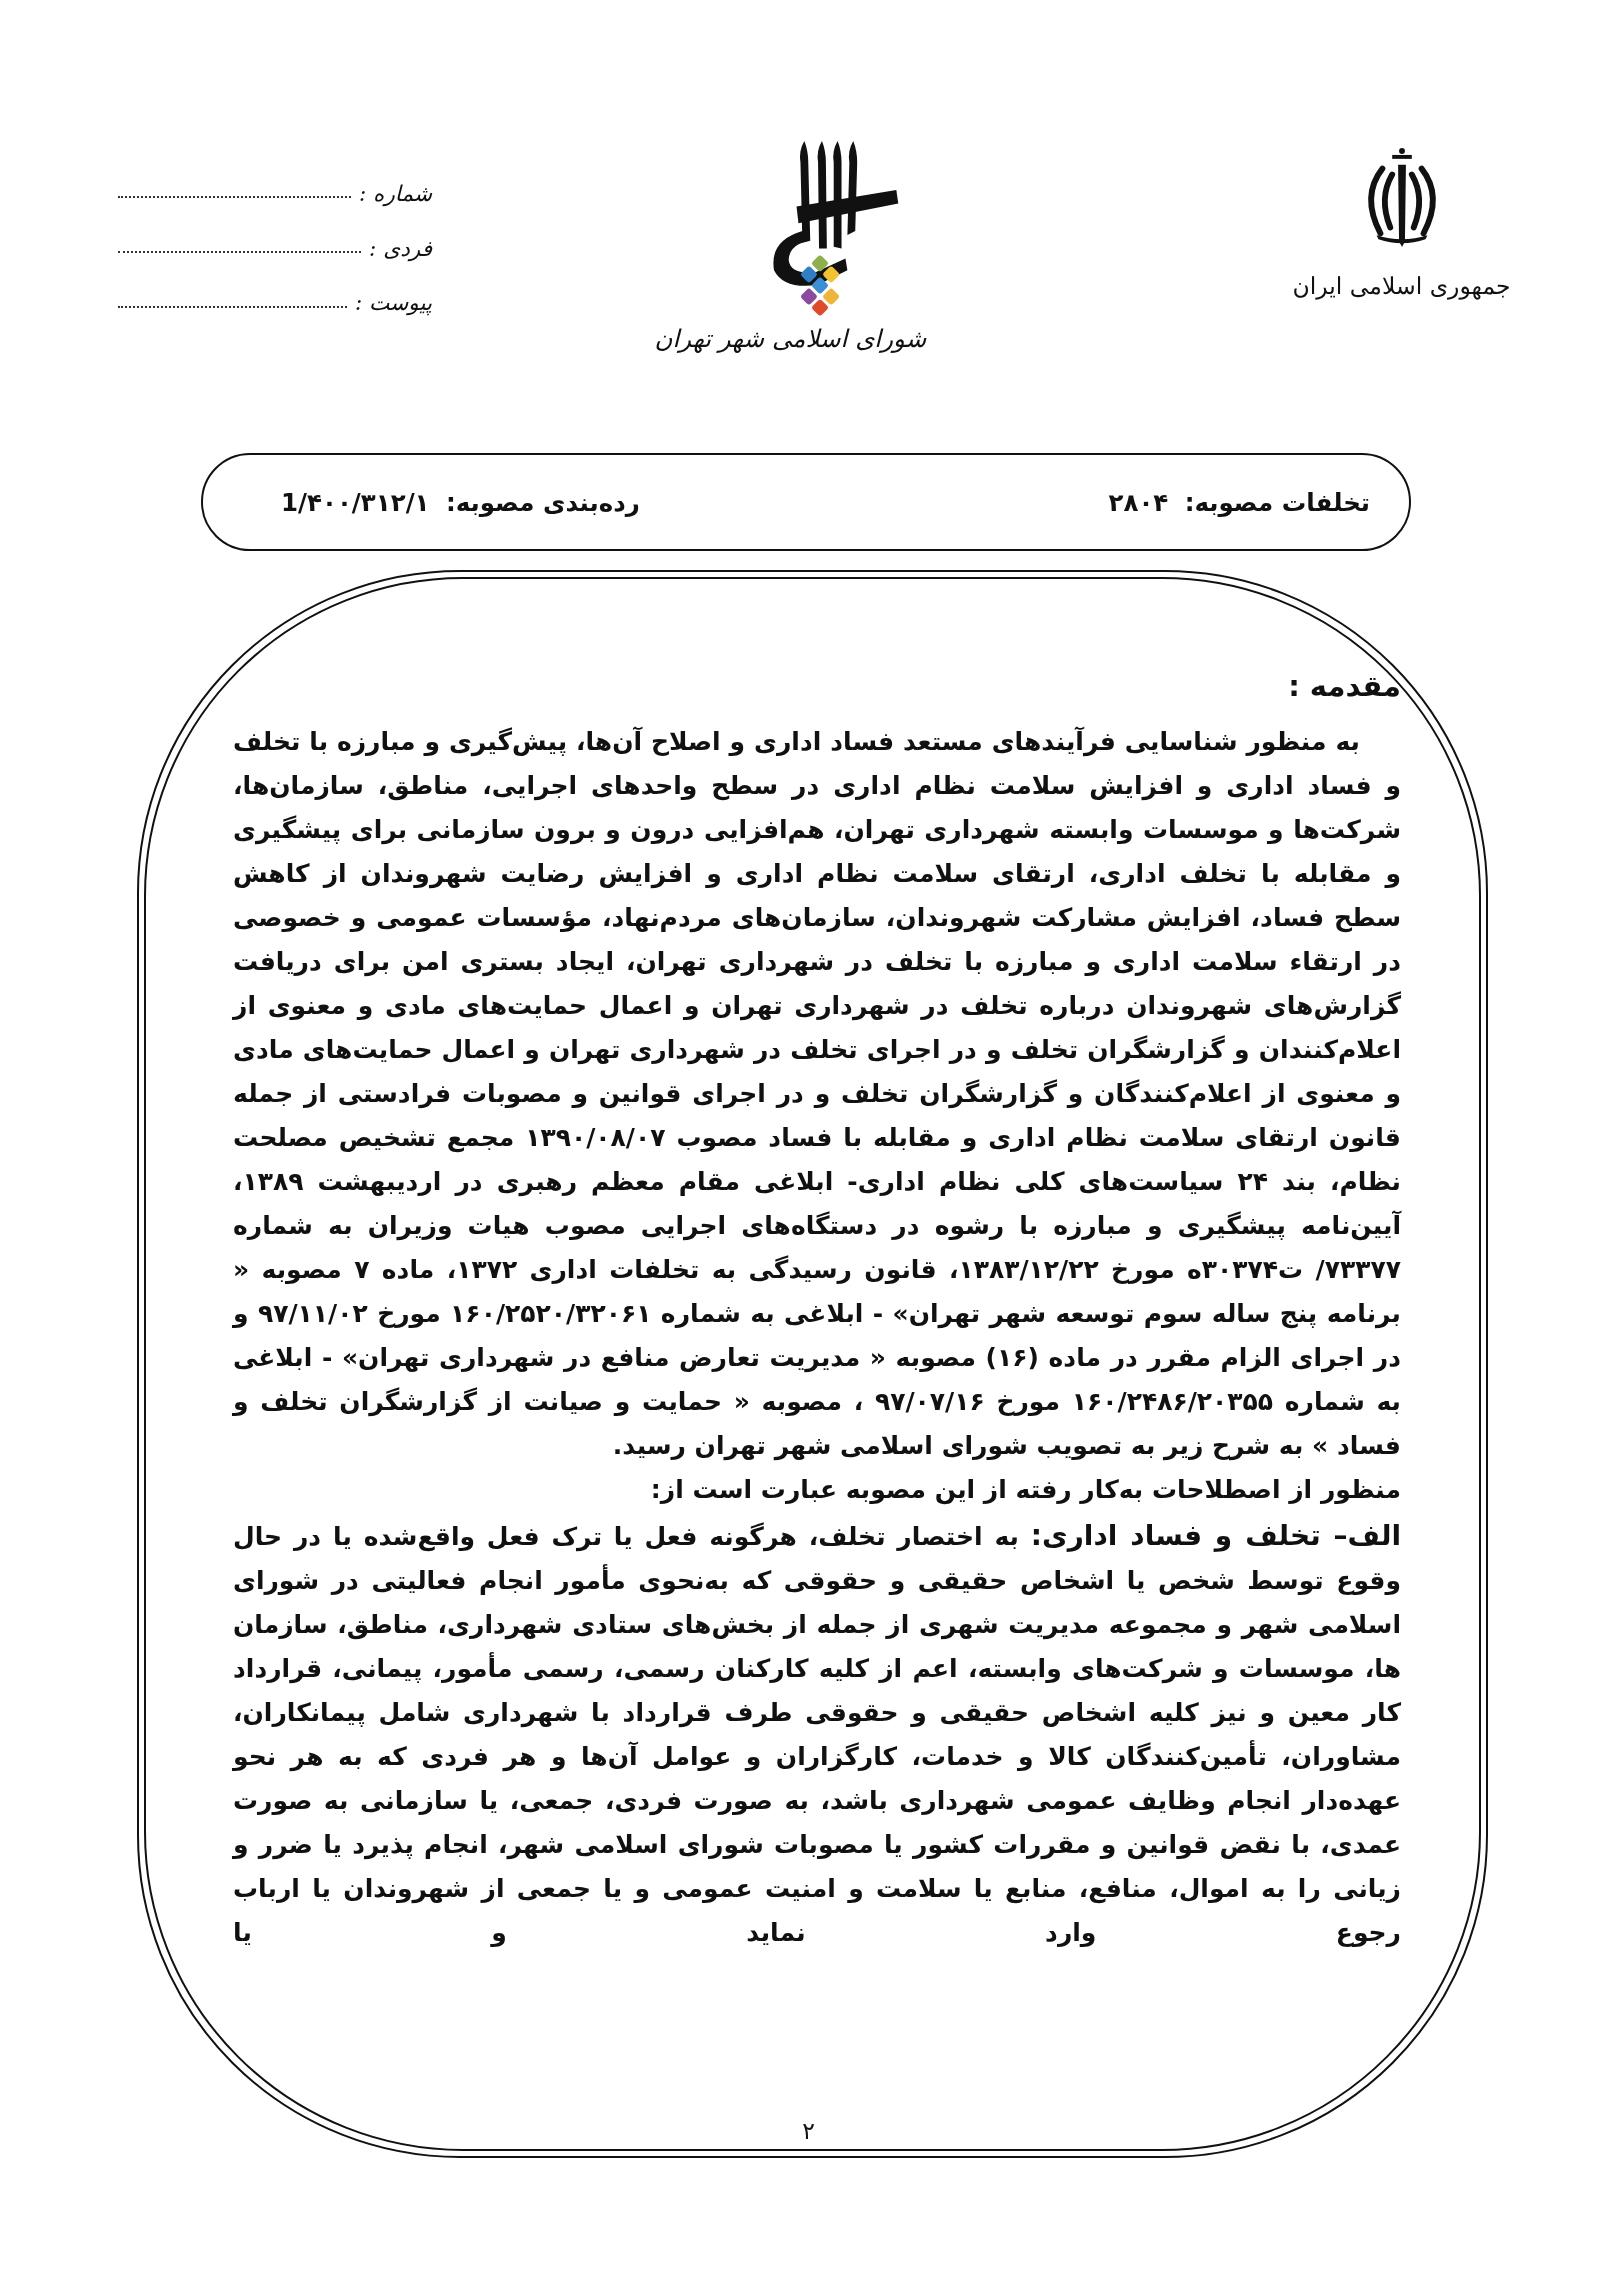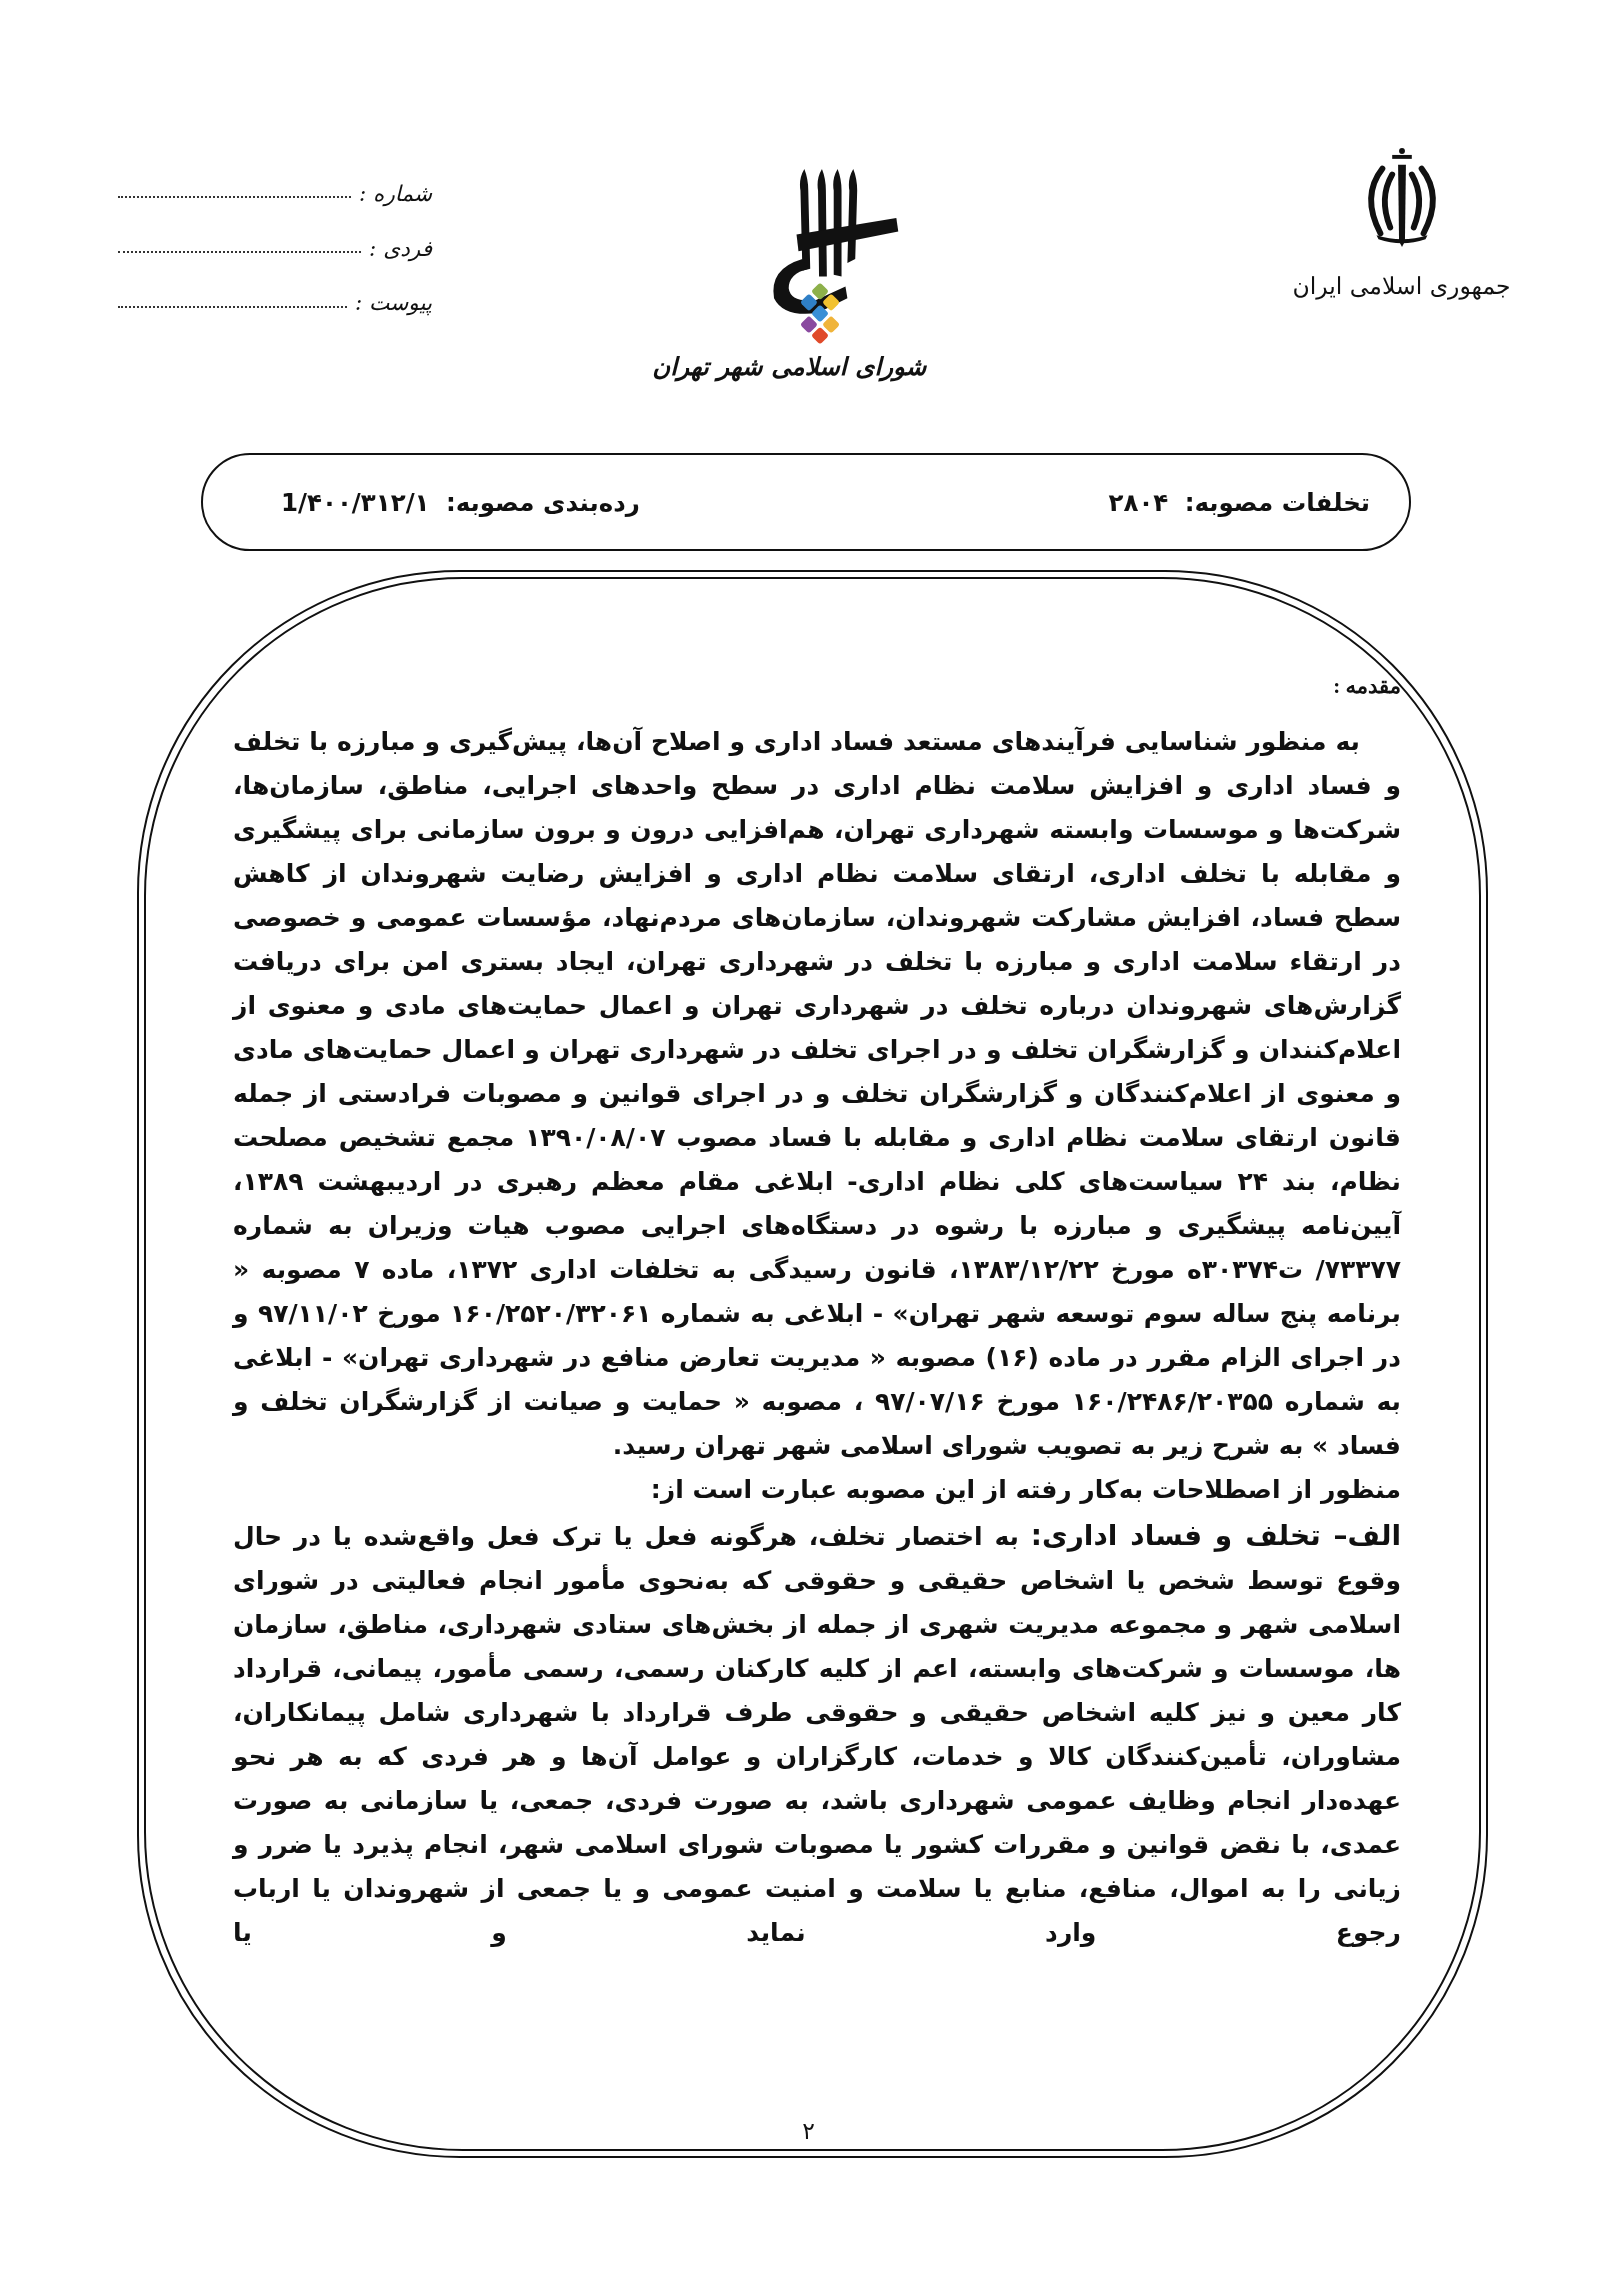--- a/index.html
+++ b/index.html
@@ -38,25 +38,24 @@
       margin-left: 7.8px;
     }
     .meta-dots {
       flex: 1;
       border-bottom: 2.9px dotted #333;
       margin-bottom: 7.8px;
     }
 
     .council-logo {
       left: 730px;
-      top: 161px;
+      top: 133px;
       width: 181px;
       height: 235px;
       text-align: center;
-      font-weight: bold;
     }
     .council-name {
       position: absolute;
       left: -9.8px;
       top: 191px;
       width: 206px;
       font-family: "DejaVu Serif", serif;
       font-style: italic;
       font-size: 24.5px;
       direction: rtl;
@@ -124,24 +123,23 @@
       top: 667px;
       width: 1168px;
       direction: rtl;
       text-align: justify;
       font-weight: bold;
       font-size: 25px;
       line-height: 44px;
     }
     .content p { margin: 0; }
     .heading-intro {
-      font-size: 21px;
+      font-size: 29px;
       line-height: 39px;
       margin-bottom: 13.7px !important;
-      font-family: Liberation Serif, serif;
     }
     .intro-para { text-indent: 41px; text-align-last: right; }
     .article-heading {
       font-size: 28px;
       line-height: 47px;
       margin-top: 2px !important;
       margin-bottom: 3.9px !important;
     }
     .intro-line { margin-bottom: 2px !important; }
     .def-term { font-size: 28px; }

